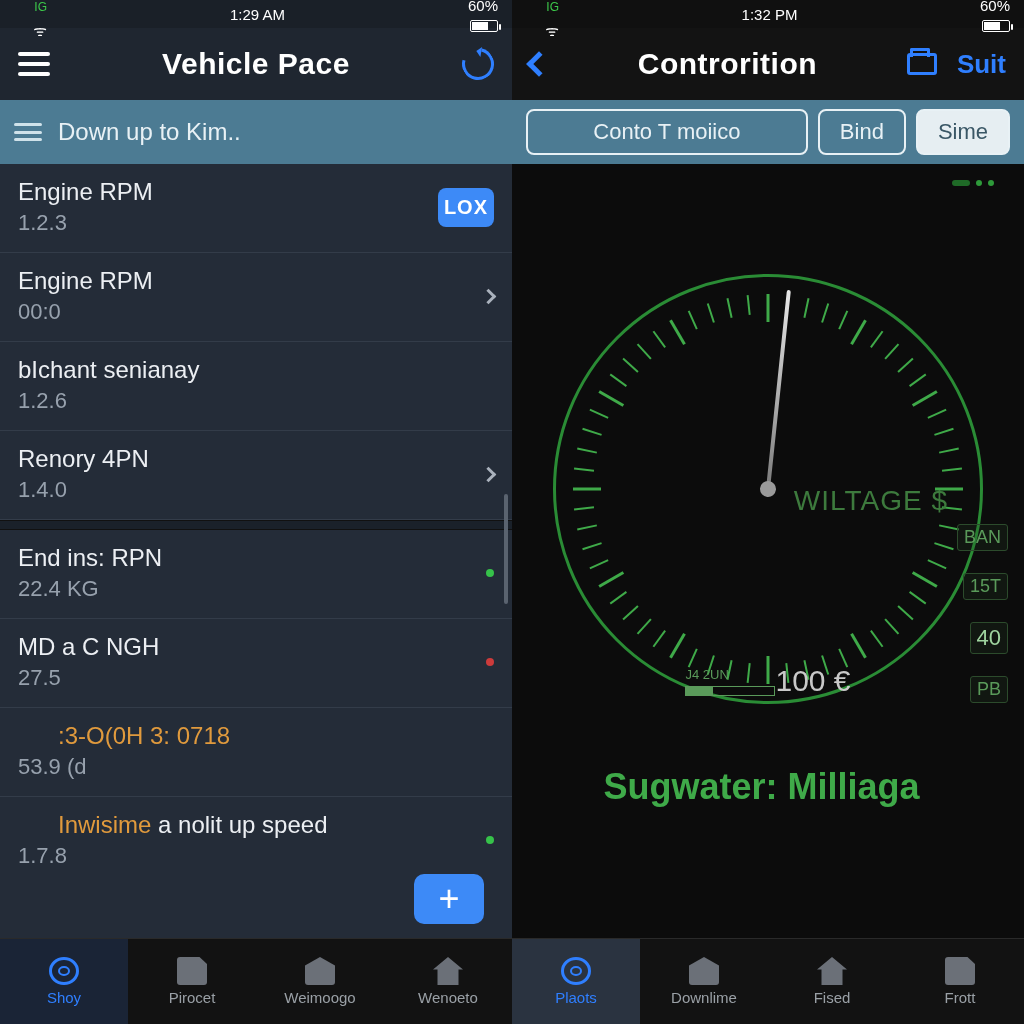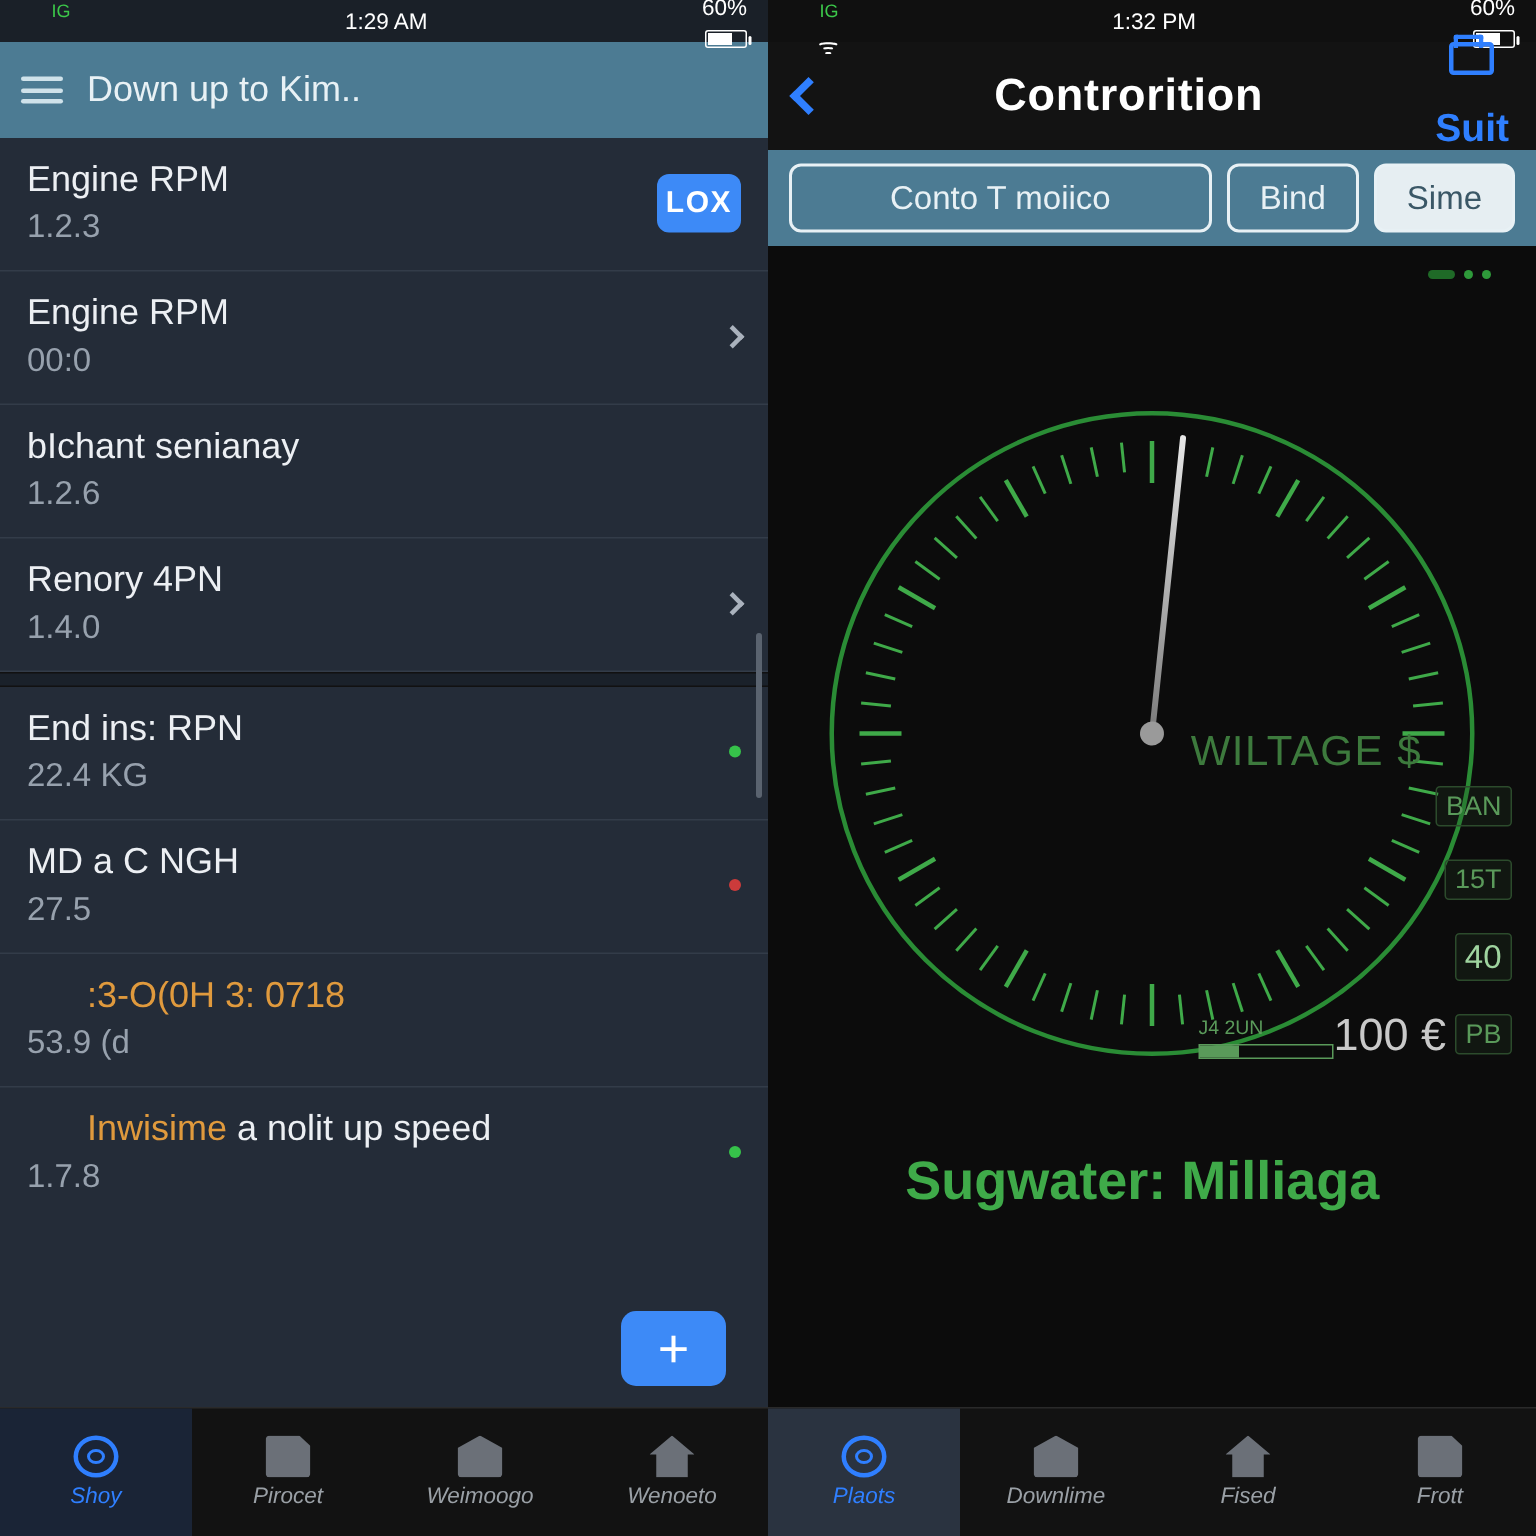--- a/index.html
+++ b/index.html
@@ -20,21 +20,21 @@
   .batt .fill { position:absolute; left:1px; top:1px; bottom:1px; width:60%; background:#fff;}
 
   
   .nav { height: 72px; display:flex; align-items:center; justify-content:space-between; padding:0 18px; color:#fff; }
   .nav .title { font-size:30px; font-weight:600; letter-spacing:.5px; }
   .hamb { width:32px; height:24px; display:flex; flex-direction:column; justify-content:space-between; }
   .hamb span { height:4px; background:#fff; border-radius:2px; }
   .refresh-icon { width:32px; height:32px; border:3px solid #2f7fff; border-top-color:transparent; border-radius:50%; position:relative; transform:rotate(-30deg); }
   .refresh-icon::after { content:""; position:absolute; top:-4px; right:3px; border:5px solid transparent; border-right-color:#2f7fff; transform:rotate(40deg);}
   .back-chev { width:18px; height:18px; border-left:5px solid #2f7fff; border-bottom:5px solid #2f7fff; transform:rotate(45deg); }
-  .nav .rightgrp { display:flex; align-items:center; gap:20px; color:#2f7fff; font-size:26px; font-weight:600;flex-direction:column; }
+  .nav .rightgrp { display:flex; align-items:center; gap:20px; color:#2f7fff; font-size:26px; font-weight:600; }
   .folder-icon { width:30px; height:22px; border:3px solid #2f7fff; border-radius:3px; position:relative; }
   .folder-icon::before { content:""; position:absolute; top:-8px; left:0; width:14px; height:6px; border:3px solid #2f7fff; border-bottom:none; border-radius:2px 2px 0 0;}
 
   
   .sub { height:64px; background:#4c7b93; display:flex; align-items:center; padding:0 14px; gap:16px; }
   .sub .mini-hamb { width:28px; height:18px; display:flex; flex-direction:column; justify-content:space-between; }
   .sub .mini-hamb span{ height:3px; background:#cfe2ea; border-radius:2px;}
   .sub .subtitle { color:#e8f1f5; font-size:24px; }
   .segbtn { border:2px solid #e8f1f5; color:#e8f1f5; border-radius:8px; padding:8px 20px; font-size:22px; background:transparent; }
   .segbtn.active { background:#e6eef2; color:#3a5766; }
@@ -58,34 +58,34 @@
   .gauge-area { flex:1; background:#0c0c0c; position:relative; overflow:hidden; }
   .gauge { position:absolute; left:50%; top:42%; transform:translate(-50%,-50%); width:430px; height:430px; }
   .gauge .ring { position:absolute; inset:0; border:3px solid #2e9a3a; border-radius:50%; opacity:.9;}
   .tick { position:absolute; left:50%; top:50%; width:2px; height:20px; background:#3faa49; transform-origin: center 195px; }
   .tick.long{ height:28px; width:3px; }
   .needle { position:absolute; left:50%; top:50%; width:4px; height:200px; background:linear-gradient(#e8e8e8,#7b7b7b); transform-origin: bottom center; transform:translate(-50%,-100%) rotate(6deg); border-radius:2px 2px 0 0;}
   .needle::after{content:"";position:absolute;bottom:-8px;left:-6px;width:16px;height:16px;background:#9a9a9a;border-radius:50%;}
   .gauge-label { position:absolute; left:56%; top:49%; color:#3d7a3d; font-size:28px; letter-spacing:1px; }
   .side-readouts { position:absolute; right:16px; top:360px; display:flex; flex-direction:column; gap:22px; align-items:flex-end; }
   .side-readouts .ro { color:#5a9a5a; font-size:18px; border:1px solid #2c4b2c; padding:2px 6px; border-radius:3px; background:rgba(40,70,40,.2);}
-  .bottom-readouts { position:absolute; bottom:230px; left:0; right:0; display:flex; justify-content:flex-end; padding:0 60px; align-items:center;}
+  .bottom-readouts { position:absolute; bottom:240px; left:0; right:0; display:flex; justify-content:center; padding:0 60px; align-items:center;}
   .mini-bar { width:90px; }
   .mini-bar .t { color:#5a9a5a; font-size:13px; margin-bottom:4px;}
   .mini-bar .bar { height:10px; border:1px solid #5a9a5a; position:relative;}
   .mini-bar .bar .f { position:absolute; left:0; top:0; bottom:0; width:30%; background:#5a9a5a;}
   .price { color:#c9c9c9; font-size:30px; }
   .footer-text { position:absolute; bottom:130px; left:0; right:13px; text-align:center; font-size:36px; }
   .footer-text .g{color:#3faa49; font-weight:600;}
   .status-dots { position:absolute; top:16px; right:30px; display:flex; gap:6px; }
   .status-dots span{ width:6px;height:6px;border-radius:50%;background:#2e9a3a;}
   .status-dots .wide{ width:18px; border-radius:3px; background:#1f6a27;}
 
   
-  .tabs { height:86px; background:#121212; display:flex; border-top:1px solid #2a2a2a;font-style:italic; }
+  .tabs { height:86px; background:#121212; display:flex; border-top:1px solid #2a2a2a; }
   .tab { flex:1; display:flex; flex-direction:column; align-items:center; justify-content:center; gap:4px; color:#9aa0a6; font-size:15px; }
   .tab.active { color:#2f7fff; background:#1a2436; }
   .tab.active2 { color:#2f7fff; background:#2a3340; }
   .tab .ico { width:30px; height:28px; background:#6b7078; clip-path: polygon(50% 0,100% 30%,100% 100%,0 100%,0 30%); border-radius:3px; position:relative;}
   .tab .ico.house { clip-path: polygon(50% 0,100% 45%,85% 45%,85% 100%,15% 100%,15% 45%,0 45%);}
   .tab .ico.doc { clip-path: polygon(0 0,75% 0,100% 25%,100% 100%,0 100%);}
   .tab .shoy { width:30px;height:28px;border:3px solid currentColor;border-radius:50%;position:relative;}
   .tab .shoy::after{content:"";position:absolute;inset:6px;border:2px solid currentColor;border-radius:50%;}
 </style>
 </head>
@@ -108,20 +108,29 @@
       </div>
       <span>1:29 AM</span>
       <div class="right">
         <span>60%</span>
         <span class="batt">
             <span class="fill"></span>
           </span>
       </div>
     </div>
 
+    <div class="nav">
+      <div class="hamb">
+          <span></span>
+          <span></span>
+          <span></span>
+        </div>
+      <div class="title">Vehicle Pace</div>
+      <div class="refresh-icon"></div>
+    </div>
 
     <div class="sub">
       <div class="mini-hamb">
           <span></span>
           <span></span>
           <span></span>
         </div>
       <div class="subtitle">Down up to Kim..</div>
     </div>
 

